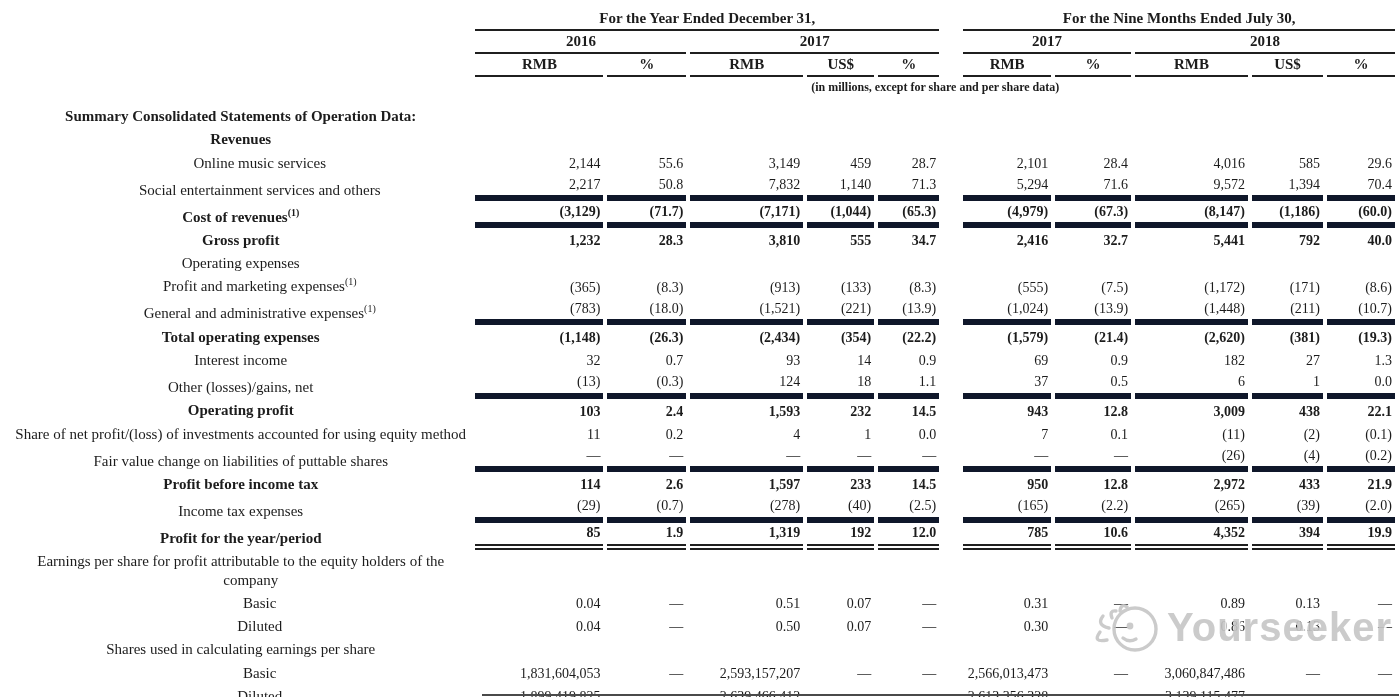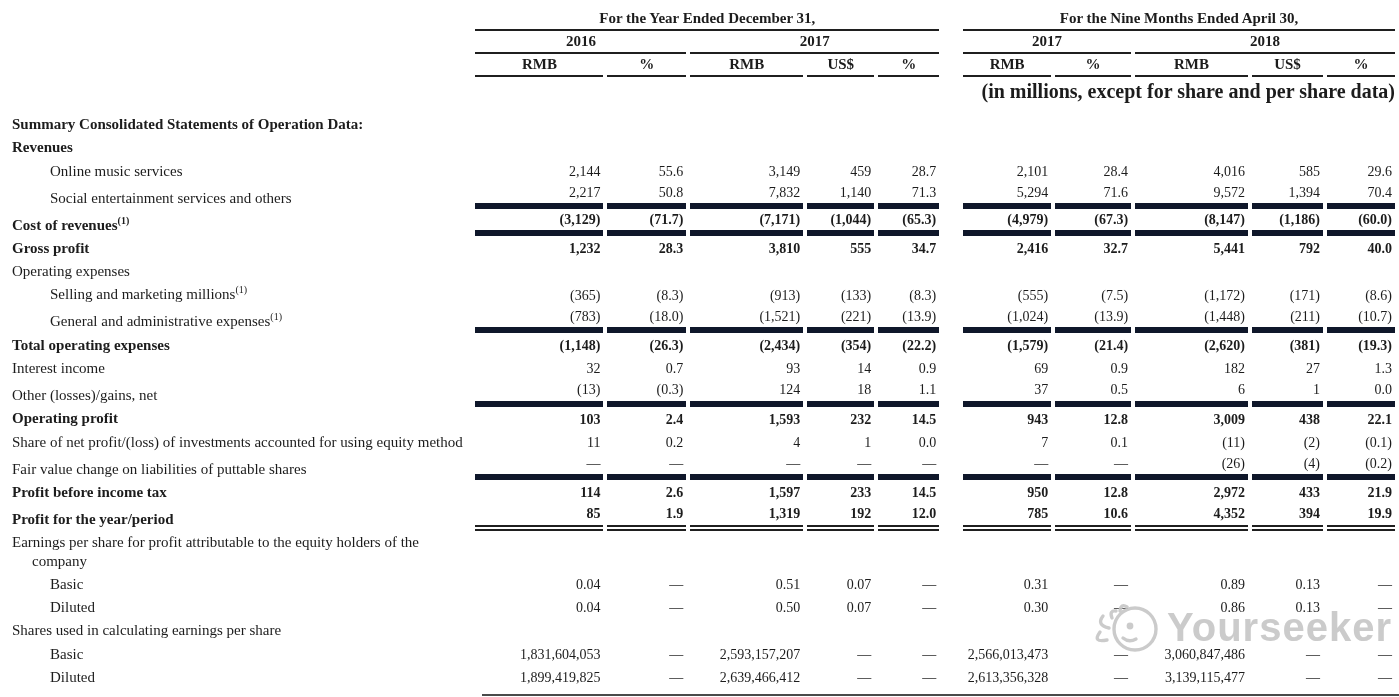--- a/index.html
+++ b/index.html
@@ -3,22 +3,22 @@
 <meta charset="utf-8">
 <style>
   html,body{margin:0;padding:0;background:#fff;}
   .page{position:relative;width:1399px;height:697px;background:#ffffff;
         font-family:"Liberation Serif",serif;color:#1c1c1c;overflow:hidden;}
   table{border-collapse:separate;border-spacing:4px 0;table-layout:fixed;margin-top:8px;}
   th,td{vertical-align:bottom;}
   th{font-weight:bold;font-size:15px;padding:2px 0;}
   th.grp,th.yr,th.colh{border-bottom:2px solid #1f1f1f;text-align:center;}
   th.lblcol,th.sp{border-bottom:none;}
-  th.note{text-align:right;font-size:20px;padding:3px 0 5px;border-bottom:none;}
-  td.lbl{font-size:15px;padding:2.5px 2px 2.5px 8px;text-align:left;line-height:1.22;}
+  th.note{text-align:center;font-size:12px;padding:3px 0 5px;border-bottom:none;}
+  td.lbl{font-size:15px;padding:2.5px 2px 2.5px 8px;text-align:center;line-height:1.22;}
   td.num{font-size:14px;text-align:right;padding:2.5px 3px 2.5px 0;white-space:nowrap;}
   .bold{font-weight:bold;}
   td.ind{padding-left:46px;margin-top:20px;}
   td.hang{padding-left:28px;text-indent:-20px;margin-left:44px;}
   .b-single{border-bottom:6px solid #0f172a;}
   .b-double{border-bottom:6px double #1f1f1f;}
   tr.first td{padding-top:7px;}
   sup{font-size:10px;line-height:0;}
   .bottom-rule{position:absolute;left:482px;right:0;top:694px;height:2px;background:#4a4a4a;}
   .watermark{position:absolute;left:1085px;top:596px;display:flex;align-items:center;gap:2px;
@@ -43,21 +43,21 @@
         <col style="width:76px">
       <col style="width:113px">
         <col style="width:71px">
         <col style="width:68px">
     </colgroup>
     <thead id="thead">
         <tr>
           <th class="lblcol"></th>
           <th class="grp" colspan="5">For the Year Ended December 31,</th>
           <th class="sp"></th>
-          <th class="grp" colspan="5">For the Nine Months Ended April 30,</th>
+          <th class="grp" colspan="5">For the Nine Months Ended July 30,</th>
         </tr>
         <tr>
           <th class="lblcol"></th>
           <th class="yr" colspan="2">2016</th>
           <th class="yr" colspan="3">2017</th>
           <th class="sp"></th>
           <th class="yr" colspan="2">2017</th>
           <th class="yr" colspan="3">2018</th>
         </tr>
         <tr>
@@ -172,21 +172,21 @@
           <td class="num"></td>
           <td class="num"></td>
           <td class="sp"></td>
           <td class="num"></td>
           <td class="num"></td>
           <td class="num"></td>
           <td class="num"></td>
           <td class="num"></td>
         </tr>
         <tr>
-          <td class="lbl ind"><span>Selling and marketing millions</span><sup>(1)</sup></td>
+          <td class="lbl ind"><span>Profit and marketing expenses</span><sup>(1)</sup></td>
           <td class="num">(365)</td>
           <td class="num">(8.3)</td>
           <td class="num">(913)</td>
           <td class="num">(133)</td>
           <td class="num">(8.3)</td>
           <td class="sp"></td>
           <td class="num">(555)</td>
           <td class="num">(7.5)</td>
           <td class="num">(1,172)</td>
           <td class="num">(171)</td>
@@ -296,20 +296,34 @@
           <td class="num bold">2.6</td>
           <td class="num bold">1,597</td>
           <td class="num bold">233</td>
           <td class="num bold">14.5</td>
           <td class="sp"></td>
           <td class="num bold">950</td>
           <td class="num bold">12.8</td>
           <td class="num bold">2,972</td>
           <td class="num bold">433</td>
           <td class="num bold">21.9</td>
+        </tr>
+        <tr>
+          <td class="lbl"><span>Income tax expenses</span></td>
+          <td class="num b-single">(29)</td>
+          <td class="num b-single">(0.7)</td>
+          <td class="num b-single">(278)</td>
+          <td class="num b-single">(40)</td>
+          <td class="num b-single">(2.5)</td>
+          <td class="sp"></td>
+          <td class="num b-single">(165)</td>
+          <td class="num b-single">(2.2)</td>
+          <td class="num b-single">(265)</td>
+          <td class="num b-single">(39)</td>
+          <td class="num b-single">(2.0)</td>
         </tr>
         <tr>
           <td class="lbl bold"><span>Profit for the year/period</span></td>
           <td class="num bold b-double">85</td>
           <td class="num bold b-double">1.9</td>
           <td class="num bold b-double">1,319</td>
           <td class="num bold b-double">192</td>
           <td class="num bold b-double">12.0</td>
           <td class="sp"></td>
           <td class="num bold b-double">785</td>

